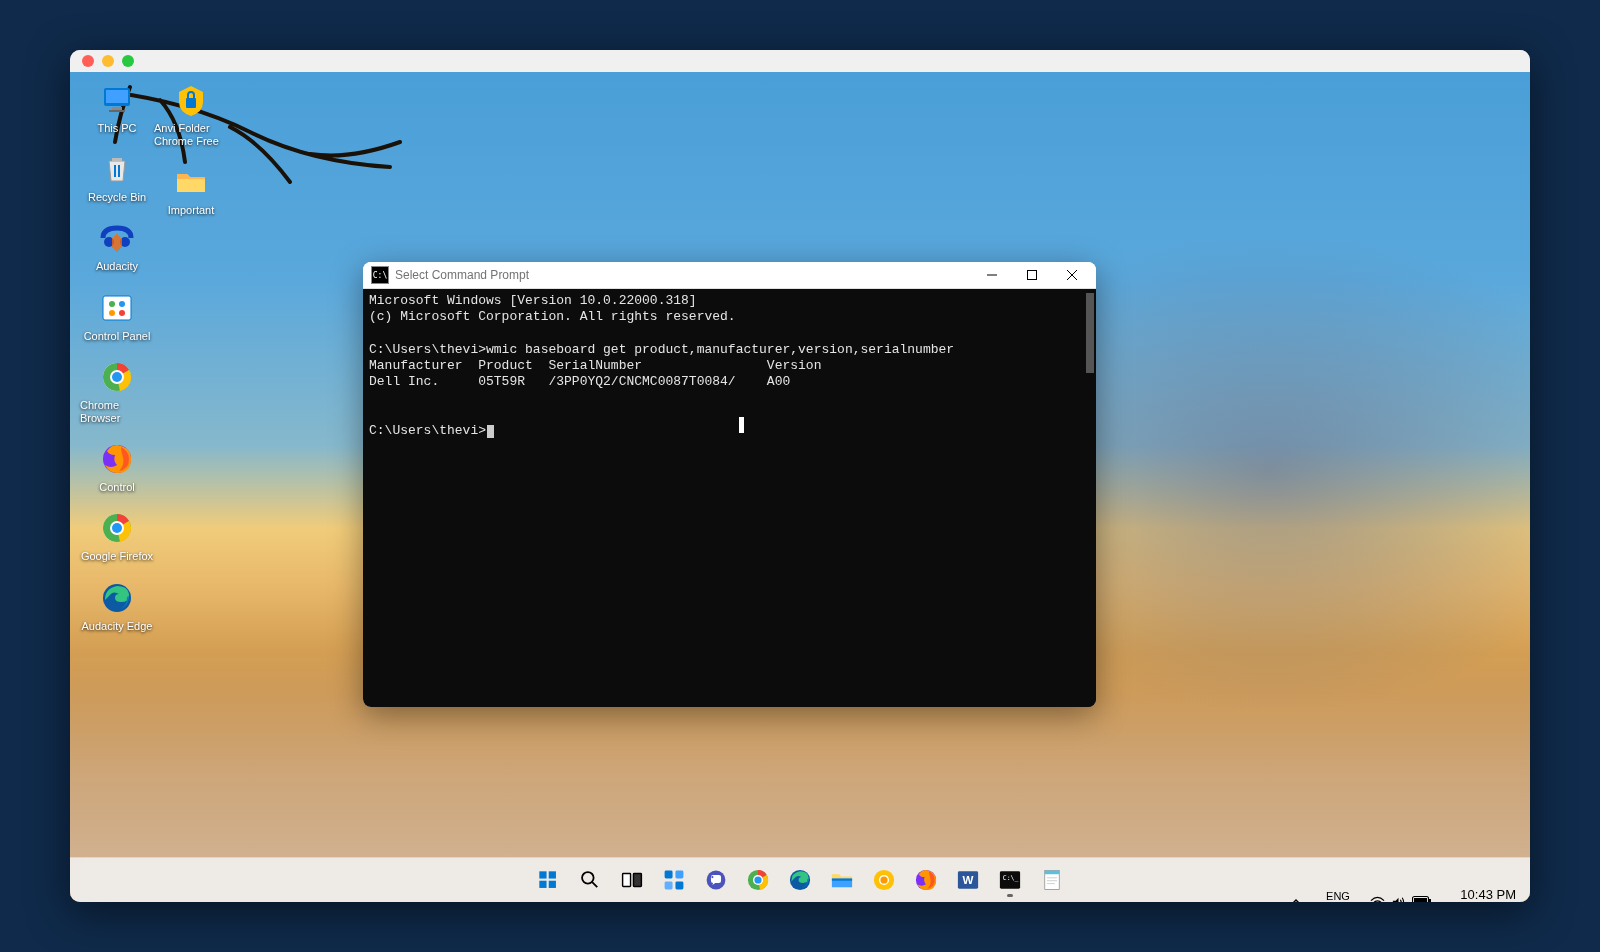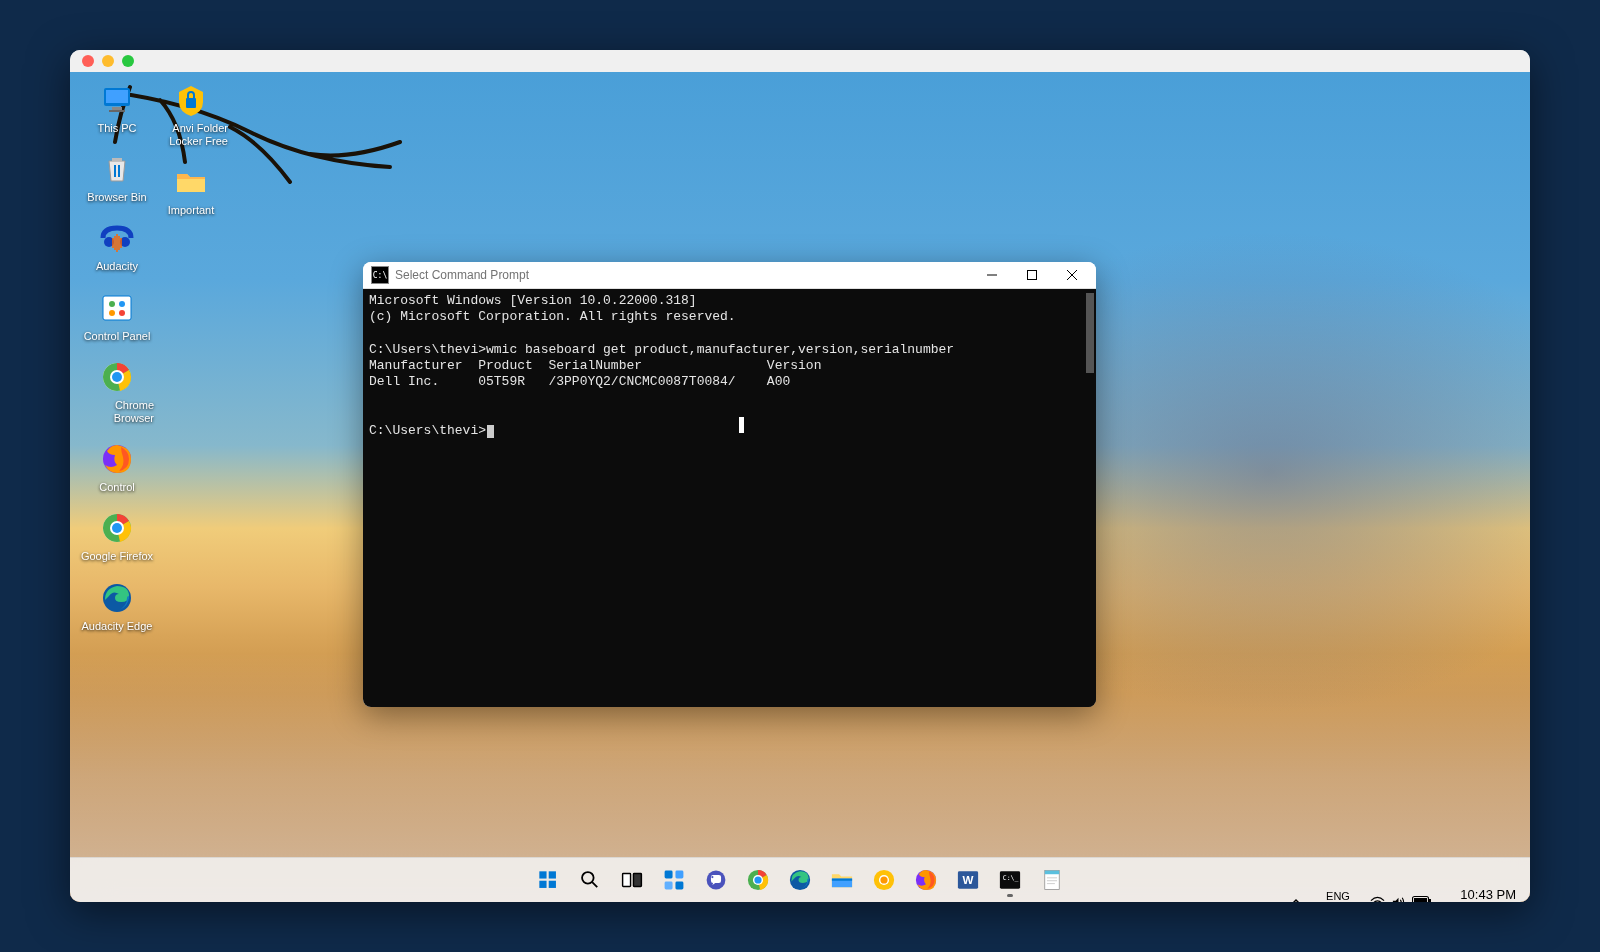--- a/index.html
+++ b/index.html
@@ -7,21 +7,21 @@
   .mac-titlebar{height:22px;background:#f0f0f0;display:flex;align-items:center;padding-left:12px;gap:8px;border-bottom:1px solid #d0d0d0;}
   .mac-dot{width:12px;height:12px;border-radius:50%;}
   .dot-r{background:#ff5f57;} .dot-y{background:#febc2e;} .dot-g{background:#28c840;}
   .desktop{position:absolute;top:22px;left:0;right:0;bottom:0;background:linear-gradient(to bottom,#4a9fd8 0%,#5aa8dc 25%,#86b8cc 45%,#f0cc7a 55%,#e8b86a 62%,#d8a458 68%,#c89048 75%,#b88040 85%,#a87038 100%);}
   .desktop::before{content:"";position:absolute;inset:0;background:radial-gradient(ellipse 600px 400px at 1200px 400px,rgba(100,110,140,.6),transparent 60%),linear-gradient(to top,rgba(255,255,255,.5) 0%,rgba(255,255,255,.3) 15%,transparent 30%);pointer-events:none;}
   .branch{position:absolute;top:0;left:40px;width:400px;height:140px;pointer-events:none;}
   .branch svg{width:100%;height:100%;}
   .icons-col{position:absolute;top:8px;left:10px;width:160px;}
   .dicon{width:74px;display:flex;flex-direction:column;align-items:center;margin-bottom:14px;cursor:pointer;}
   .dicon .ibox{width:40px;height:40px;display:flex;align-items:center;justify-content:center;}
-  .dicon .lbl{color:#fff;font-size:11px;text-align:right;text-shadow:0 1px 3px rgba(0,0,0,.9);line-height:1.2;margin-top:2px;}
+  .dicon .lbl{color:#fff;font-size:11px;text-align:left;text-shadow:0 1px 3px rgba(0,0,0,.9);line-height:1.2;margin-top:2px;}
   .row2{position:absolute;top:8px;left:84px;}
   .cmd-window{position:absolute;left:293px;top:190px;width:733px;height:445px;background:#fff;border-radius:8px;box-shadow:0 8px 32px rgba(0,0,0,.4);overflow:hidden;display:flex;flex-direction:column;}
   .cmd-title{height:26px;background:#fff;display:flex;align-items:center;padding:0 4px 0 8px;border-bottom:1px solid #e0e0e0;cursor:move;}
   .cmd-ico{width:16px;height:16px;background:#000;border:1px solid #888;margin-right:6px;display:flex;align-items:center;justify-content:center;color:#fff;font-size:8px;font-family:monospace;}
   .cmd-ttext{font-size:12px;color:#737373;flex:1;}
   .cmd-btns{display:flex;}
   .cmd-btn{width:40px;height:26px;display:flex;align-items:center;justify-content:center;cursor:pointer;}
   .cmd-btn svg{width:10px;height:10px;}
   .cmd-body{flex:1;background:#0c0c0c;color:#e5e5e5;font-family:Consolas,"Courier New",monospace;font-size:13px;line-height:1.25;padding:4px 6px;position:relative;white-space:pre;overflow:hidden;}
   .cmd-scroll{position:absolute;right:0;top:0;bottom:0;width:12px;background:#0c0c0c;}
@@ -68,21 +68,21 @@
           <div class="lbl">This PC</div>
         </div>
         <div class="dicon">
           <div class="ibox">
             <svg width="36" height="36" viewBox="0 0 36 36">
               <path d="M10 10 L26 10 L24 30 L12 30 Z" fill="#e8e8e8" stroke="#999"></path>
               <rect x="13" y="7" width="10" height="3" fill="#bbb"></rect>
               <path d="M16 14 L16 26 M20 14 L20 26" stroke="#0078d4" stroke-width="2"></path>
             </svg>
           </div>
-          <div class="lbl">Browser Bin</div>
+          <div class="lbl">Recycle Bin</div>
         </div>
         <div class="dicon">
           <div class="ibox">
             <svg width="36" height="36" viewBox="0 0 36 36">
               <path d="M4 18 Q4 8 18 8 Q32 8 32 18" fill="none" stroke="#1040c0" stroke-width="5"></path>
               <circle cx="10" cy="22" r="5" fill="#1040c0"></circle>
               <circle cx="26" cy="22" r="5" fill="#1040c0"></circle>
               <path d="M14 18 L14 28 M16 16 L16 30 M18 14 L18 32 M20 16 L20 30 M22 18 L22 28" stroke="#ff6600" stroke-width="1.5"></path>
             </svg>
           </div>
@@ -149,21 +149,21 @@
       </div>
     <div class="icons-col row2" id="col2" style="width:80px;">
         <div class="dicon">
           <div class="ibox">
             <svg width="36" height="36" viewBox="0 0 36 36">
               <path d="M18 4 L30 10 L30 20 Q30 30 18 34 Q6 30 6 20 L6 10 Z" fill="#ffc107"></path>
               <rect x="13" y="16" width="10" height="10" rx="1" fill="#0078d4"></rect>
               <path d="M15 16 L15 13 Q15 10 18 10 Q21 10 21 13 L21 16" stroke="#0078d4" stroke-width="2" fill="none"></path>
             </svg>
           </div>
-          <div class="lbl">Anvi Folder Locker Free</div>
+          <div class="lbl">Anvi Folder Chrome Free</div>
         </div>
         <div class="dicon">
           <div class="ibox">
             <svg width="36" height="36" viewBox="0 0 36 36">
               <path d="M4 10 L14 10 L17 13 L32 13 L32 28 L4 28 Z" fill="#ffd868"></path>
               <path d="M4 10 L14 10 L17 13 L32 13 L32 15 L4 15 Z" fill="#ffb74d"></path>
             </svg>
           </div>
           <div class="lbl">Important</div>
         </div>

